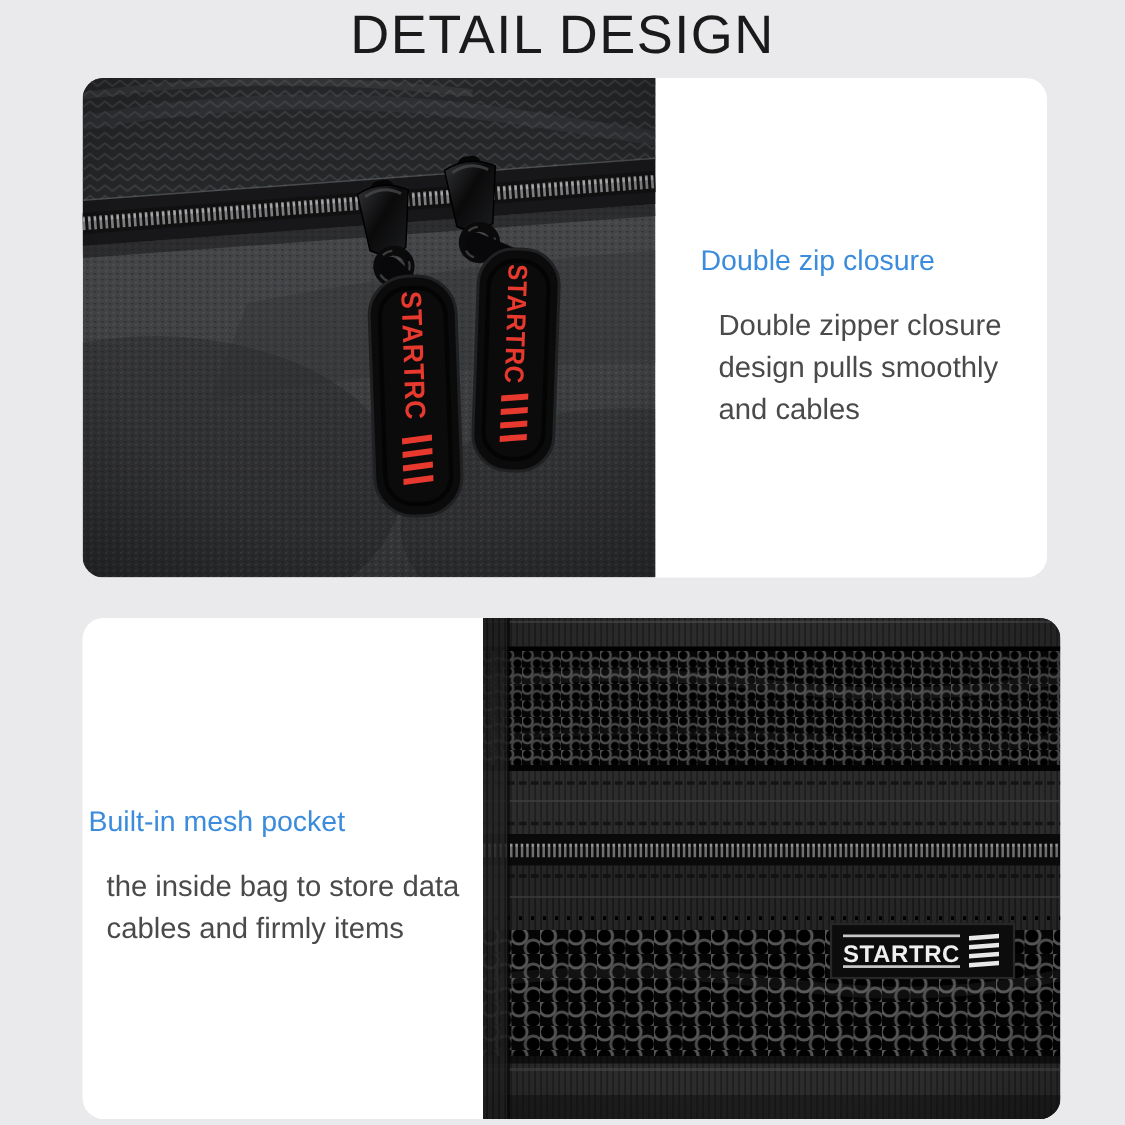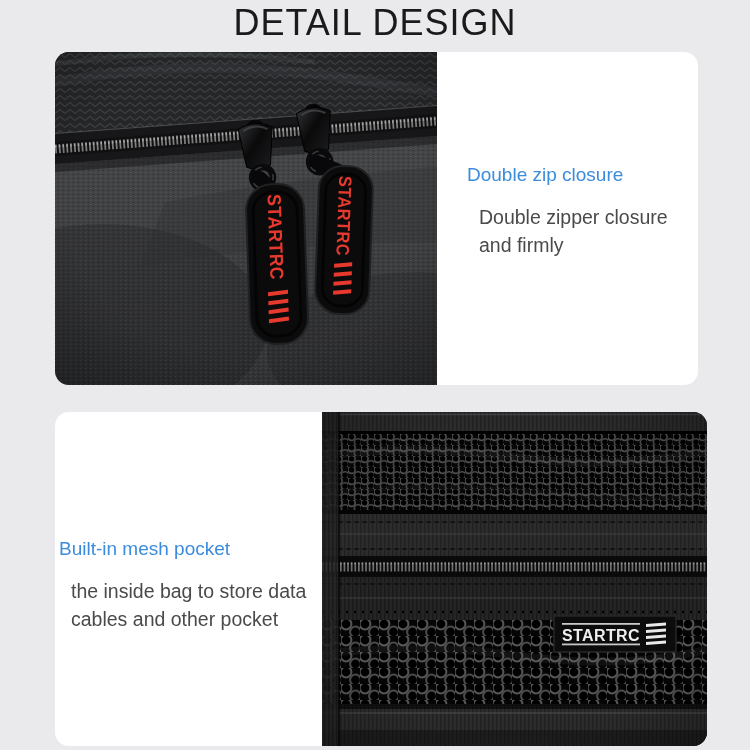--- a/index.html
+++ b/index.html
@@ -119,32 +119,33 @@
         </g>
 
         <rect width="382" height="333" fill="url(#vign)"></rect>
       </svg>
     </div>
 
     <div class="text-col text-top">
       <h2 class="sec-heading">Double zip closure</h2>
       <p class="sec-body">
         <span>Double zipper closure</span>
-        <span>and firmly</span>
+        <span>design pulls smoothly</span>
+        <span>and cables</span>
       </p>
     </div>
   </section>
 
   <section class="card card-bottom">
 
     <div class="text-col text-bottom">
       <h2 class="sec-heading">Built-in mesh pocket</h2>
       <p class="sec-body">
         <span>the inside bag to store data</span>
-        <span>cables and other pocket</span>
+        <span>cables and firmly items</span>
       </p>
     </div>
 
     <div class="photo">
       <svg width="385" height="334" viewBox="0 0 385 334">
         <defs>
           <pattern id="mesh1" width="13" height="11" patternUnits="userSpaceOnUse">
             <rect width="13" height="11" fill="#060606"></rect>
             <circle cx="3.5" cy="2.8" r="3.6" fill="#000" stroke="#4f4f4f" stroke-width="1.6"></circle>
             <circle cx="10" cy="8.3" r="3.6" fill="#000" stroke="#474747" stroke-width="1.6"></circle>

